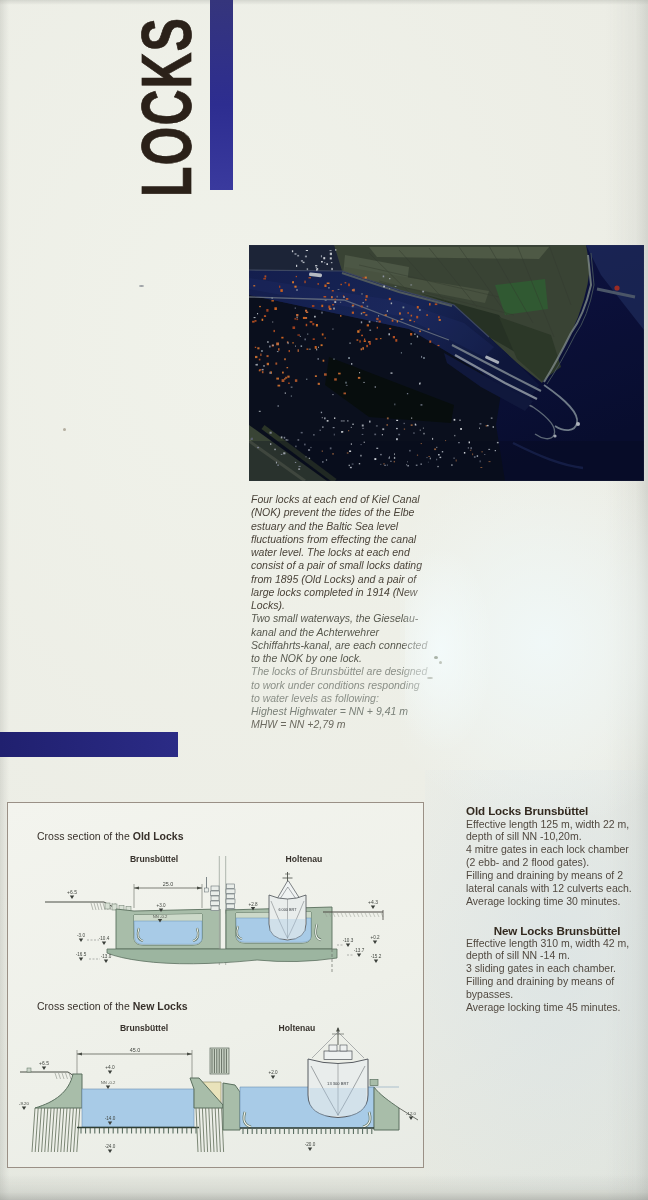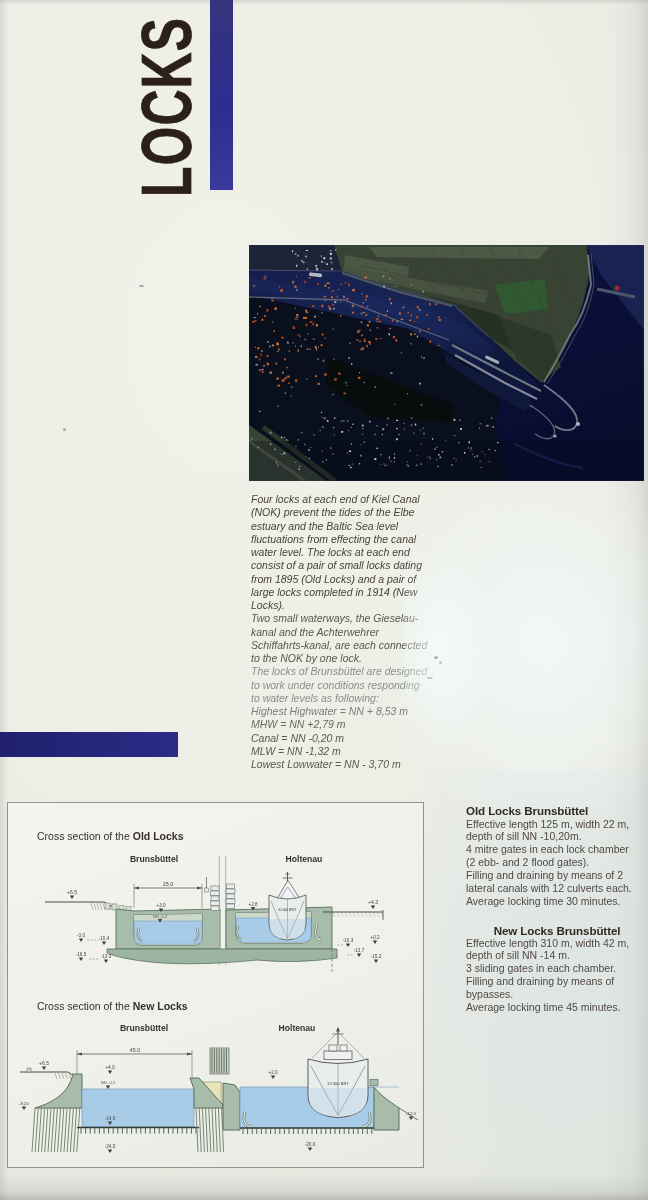--- a/index.html
+++ b/index.html
@@ -542,25 +542,22 @@
 from 1895 (Old Locks) and a pair of<br>
 large locks completed in 1914 (New<br>
 Locks).<br>
 <span style="color:#57584e;">Two small waterways, the Gieselau-<br>
 kanal and the Achterwehrer<br>
 Schiffahrts-kanal, are each connected<br>
 to the NOK by one lock.</span><br>
 <span style="color:#8a8f87;">The locks of Brunsbüttel are designed<br>
 to work under conditions responding<br>
 to water levels as following:</span><br>
-<span style="color:#7a8078;">Highest Highwater = NN + 8,53 m</span><br>
+<span style="color:#7a8078;">Highest Highwater = NN + 9,41 m</span><br>
 <span style="color:#6b695f;">MHW = NN +2,79 m</span><br>
-<span style="color:#5b584e;">Canal = NN -0,20 m<br>
-MLW = NN -1,32 m<br>
-Lowest Lowwater = NN - 3,70 m</span>
 </div>
 
 <div class="abs" style="left:405px;top:520px;width:120px;height:260px;background:radial-gradient(55% 50% at 30% 50%, rgba(244,252,253,.8), rgba(244,252,253,0) 80%);"></div>
 
 <div class="abs" style="left:434px;top:656px;width:4px;height:3px;border-radius:50%;background:rgba(110,120,100,.55);"></div>
 <div class="abs" style="left:439px;top:661px;width:3px;height:3px;border-radius:50%;background:rgba(130,135,115,.45);"></div>
 <div class="abs" style="left:427px;top:677px;width:6px;height:2px;border-radius:50%;background:rgba(120,125,110,.4);"></div>
 
 <div class="abs" style="left:139px;top:285px;width:5px;height:2px;border-radius:50%;background:rgba(90,95,110,.55);"></div>
 <div class="abs" style="left:63px;top:428px;width:3px;height:3px;border-radius:50%;background:rgba(140,130,110,.6);"></div>

